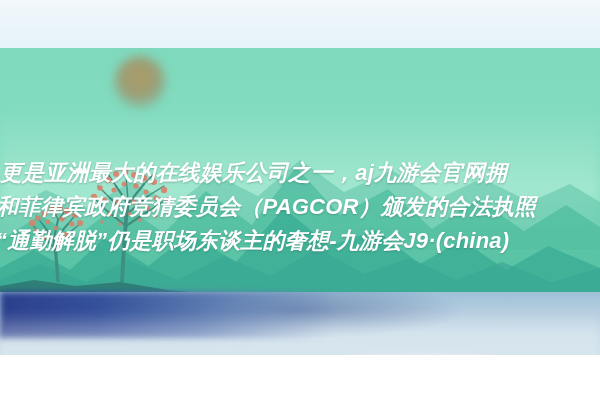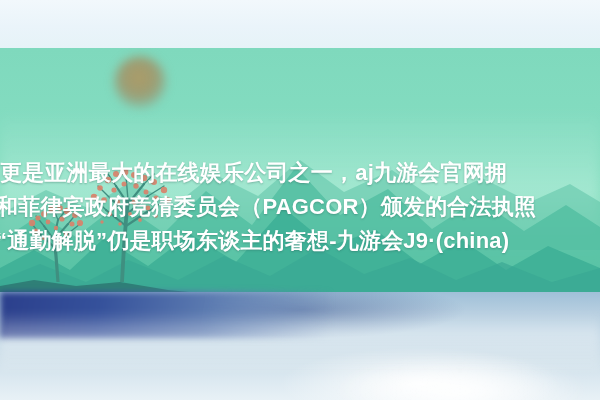--- a/index.html
+++ b/index.html
@@ -2,22 +2,23 @@
 <html><head>
 <meta charset="utf-8">
 <style>
   html,body{margin:0;padding:0;}
   body{
     width:600px;height:400px;overflow:hidden;
     font-family:"Liberation Sans","DejaVu Sans",sans-serif;
     background:#ffffff;
   }
   #stage{
-    position:relative;width:600px;height:400px;overflow:hidden;
+    position:relative;width:600px;height:355px;overflow:hidden;
     background:#701a75;
+    font-style:italic;
   }
 
   
   .sky-band{
     position:absolute;left:0;top:0;width:600px;height:48px;
     background:linear-gradient(180deg,#f2f8fc 0%,#eaf4fa 55%,#e6f3f7 100%);
   }
 
   
   .scene{

